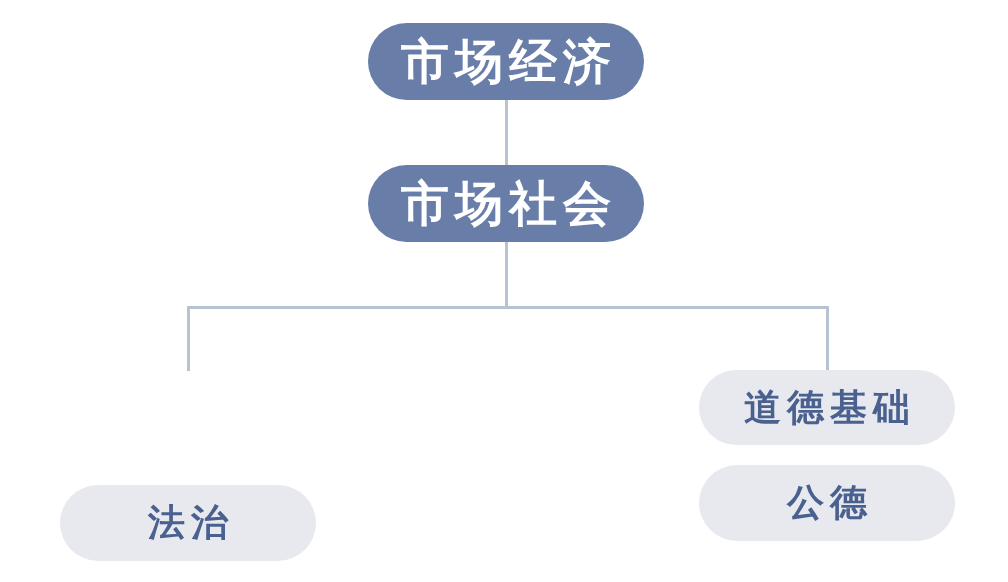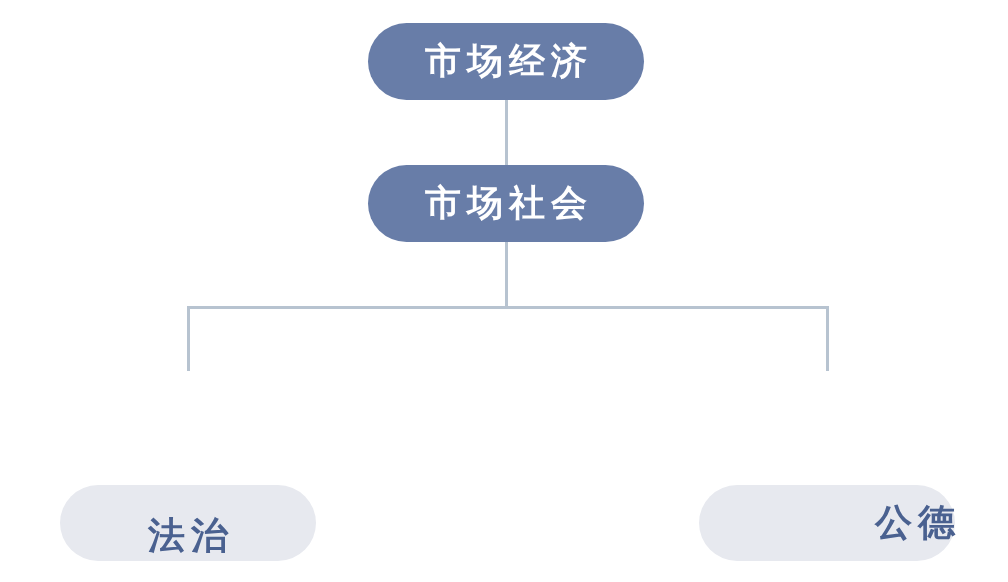--- a/index.html
+++ b/index.html
@@ -22,37 +22,37 @@
   .node{
     position:absolute;
     display:flex;align-items:center;justify-content:center;
     border-radius:40px;
     font-weight:bold;
     text-align:center;
   }
   .node.primary{
     background:var(--primary-node-bg);
     color:var(--primary-node-text);
-    font-size:36px;
+    font-size:48px;
   }
   .node.secondary{
     background:var(--secondary-node-bg);
     color:var(--secondary-node-text);
     font-size:37px;
   }
   .node-label{letter-spacing:6px;margin-right:-6px;white-space:nowrap;}
   .edge{position:absolute;background:var(--connector);}
 
   
   #node-root        {left:368px;top:23px; width:276px;height:77px;}
   #node-child       {left:368px;top:165px;width:276px;height:77px;text-align:center;}
   #node-left-main   {left:60px; top:370px;width:256px;height:75px;}
-  #node-left-sub    {left:60px; top:485px;width:256px;height:76px;align-items:flex-end;}
+  #node-left-sub    {left:60px; top:485px;width:256px;height:76px;}
   #node-right-main  {left:699px;top:370px;width:256px;height:75px;}
-  #node-right-sub   {left:699px;top:485px;width:256px;height:76px;justify-content:flex-end;}
+  #node-right-sub   {left:699px;top:465px;width:256px;height:76px;}
 
   #edge-root-child  {left:505px;top:100px;width:3px;  height:66px;}
   #edge-child-stem  {left:505px;top:242px;width:3px;  height:65px;}
   #edge-branch-bar  {left:187px;top:306px;width:642px;height:3px;}
   #edge-left-drop   {left:187px;top:306px;width:3px;  height:65px;}
   #edge-right-drop  {left:826px;top:306px;width:3px;  height:65px;}
 </style>
 </head>
 <body>
 
@@ -70,18 +70,21 @@
 
   <div class="node primary" id="node-child">
     <span class="node-label">市场社会</span>
   </div>
 
 
   <div class="node secondary" id="node-left-sub">
     <span class="node-label">法治</span>
   </div>
 
+  <div class="node secondary" id="node-right-main">
+    <span class="node-label">道德基础</span>
+  </div>
 
   <div class="node secondary" id="node-right-sub">
     <span class="node-label">公德</span>
   </div>
 
 </div>
 
 </body></html>

